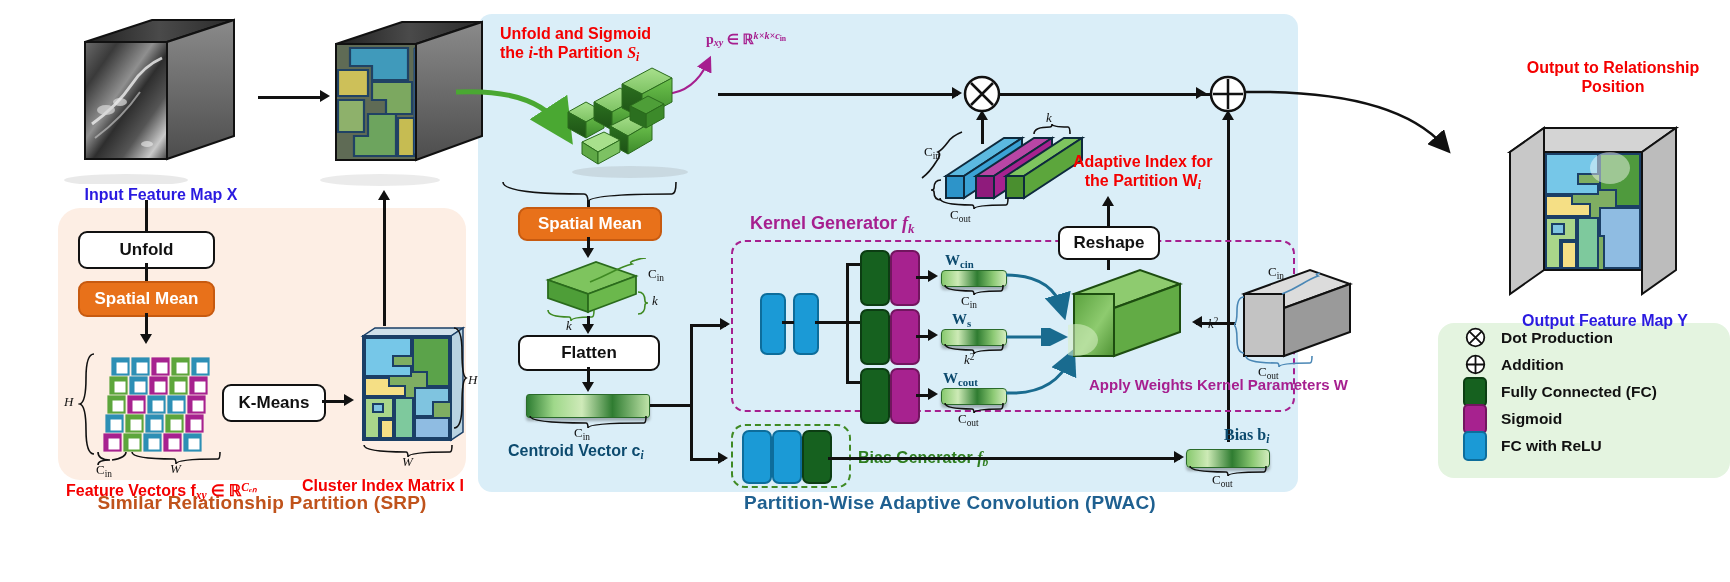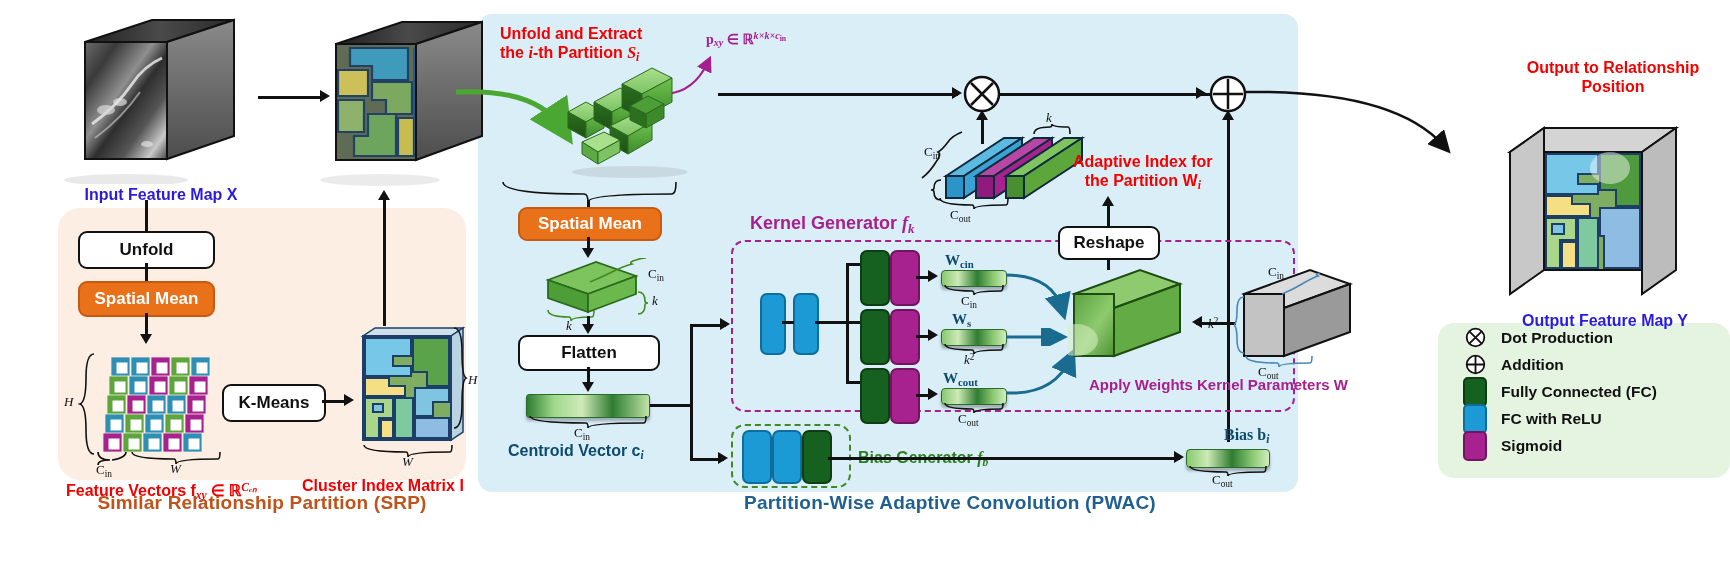--- a/index.html
+++ b/index.html
@@ -284,21 +284,21 @@
   <svg class="abs" style="left:362px;top:445px;" width="92" height="14">
     <path class="brace" d="M2 0 Q2 7 44 7 Q46 7 46 12 Q46 7 88 7 Q90 7 90 0"></path>
   </svg>
   <div class="abs dimtxt mi" style="left:402px;top:454px;">W</div>
 
   <div class="abs red" style="left:302px;top:476px;">Cluster Index Matrix I</div>
 
   <div class="abs title-srp">Similar Relationship Partition (SRP)</div>
 
   <div class="abs red" style="left:500px;top:24px;">
-    <span>Unfold and Extract</span><br>
+    <span>Unfold and Sigmoid</span><br>
     <span>the </span><span class="mi">i</span><span>-th Partition </span><span class="mi">S</span><span class="mi sub">i</span>
   </div>
 
   <svg class="abs" style="left:452px;top:80px;" width="160" height="90">
     <defs>
         <marker id="ghead" markerWidth="9" markerHeight="9" refX="5" refY="4.5" orient="auto">
       <path d="M0,0 L9,4.5 L0,9 z" fill="#4aa832"></path>
         </marker>
       </defs>
     <path d="M4 12 Q84 8 110 48" stroke="#4aa832" stroke-width="5" fill="none" marker-end="url(#ghead)"></path>
@@ -652,25 +652,25 @@
       <span class="lg-txt">Addition</span>
     </div>
     <div class="lg-row">
       <span class="lg-sym">
         <span class="lg-chip fc-green" style="display:block;"></span>
       </span>
       <span class="lg-txt">Fully Connected (FC)</span>
     </div>
     <div class="lg-row">
       <span class="lg-sym">
+        <span class="lg-chip fc-mag" style="display:block;"></span>
+      </span>
+      <span class="lg-txt">Sigmoid</span>
+    </div>
+    <div class="lg-row">
+      <span class="lg-sym">
         <span class="lg-chip fc-blue" style="display:block;"></span>
       </span>
       <span class="lg-txt">FC with ReLU</span>
     </div>
-    <div class="lg-row">
-      <span class="lg-sym">
-        <span class="lg-chip fc-mag" style="display:block;"></span>
-      </span>
-      <span class="lg-txt">Sigmoid</span>
-    </div>
   </div>
 
 </div>
 
 </body></html>

